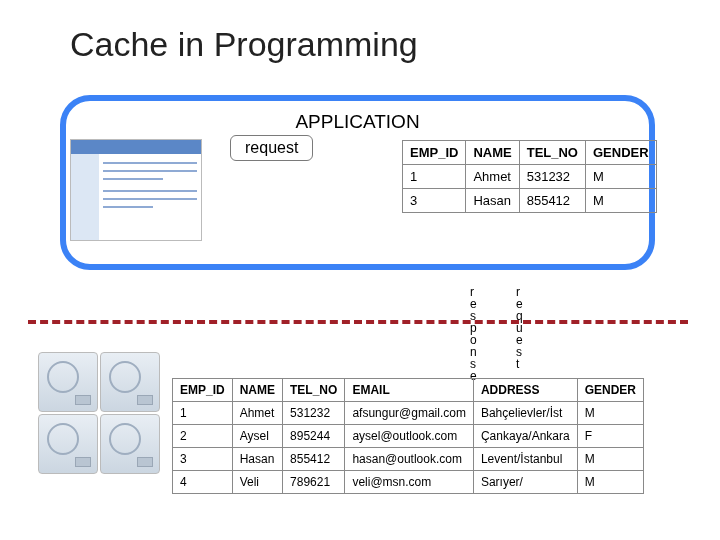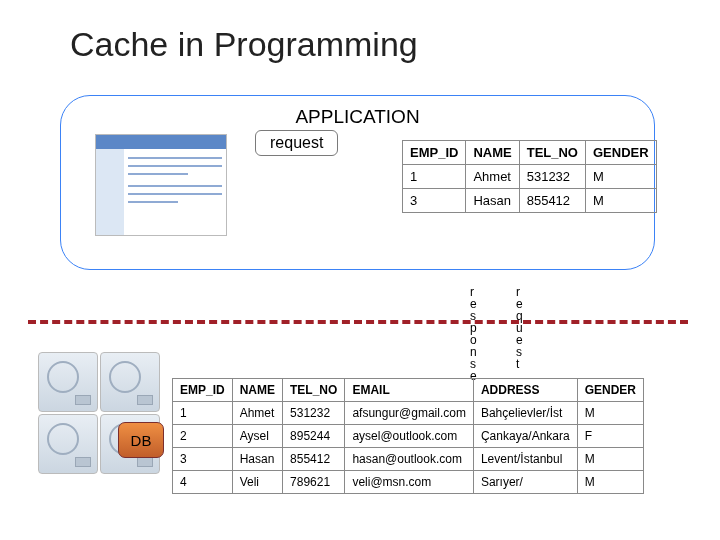--- a/index.html
+++ b/index.html
@@ -1,18 +1,18 @@
 <!DOCTYPE html>
 <html><head>
 <meta charset="utf-8">
 <style>
   html,body{margin:0;padding:0;width:720px;height:540px;background:#fff;font-family:Arial,Helvetica,sans-serif;color:#000;overflow:hidden;}
   .slide{position:relative;width:616px;height:540px;}
   .title{position:absolute;top:25px;left:70px;font-size:34px;font-weight:400;color:#222;}
-  .big-box{position:absolute;top:95px;left:60px;width:595px;height:175px;border:1px solid #3b82f6;border-radius:30px;padding:10px 34px;box-sizing:border-box;}
+  .big-box{position:absolute;top:95px;left:60px;width:595px;height:175px;border:6px solid #3b82f6;border-radius:30px;padding:10px 4px;box-sizing:border-box;}
   .app-label{text-align:center;font-size:19px;}
   .row{display:flex;align-items:flex-start;margin-top:2px;}
   .thumb{width:130px;height:100px;border:1px solid #bbb;background:#eaf0f7;position:relative;margin-right:28px;margin-top:4px;}
   .thumb .bar{position:absolute;top:0;left:0;right:0;height:14px;background:#5b87c7;}
   .thumb .side{position:absolute;top:14px;left:0;width:28px;bottom:0;background:#dce7f4;border-right:1px solid #cfd8e4;}
   .thumb .main{position:absolute;top:14px;left:28px;right:0;bottom:0;background:#fff;}
   .thumb .line{position:absolute;left:32px;right:4px;height:2px;background:#8faad4;}
   .thumb .l1{top:22px;} .thumb .l2{top:30px;} .thumb .l3{top:38px;width:60px;}
   .thumb .l4{top:50px;} .thumb .l5{top:58px;} .thumb .l6{top:66px;width:50px;}
   .col2{display:flex;flex-direction:column;margin-top:0;}
@@ -112,21 +112,20 @@
 
   <div class="dashes"></div>
 
   <div class="hdds">
     <div class="hdd"></div>
     <div class="hdd"></div>
     <div class="hdd"></div>
     <div class="hdd"></div>
   </div>
 
-  <div class="db-badge">DB</div>
 
   <table class="db-table">
     <thead>
         <tr>
       <th>EMP_ID</th>
       <th>NAME</th>
       <th>TEL_NO</th>
       <th>EMAIL</th>
       <th>ADDRESS</th>
       <th>GENDER</th>

